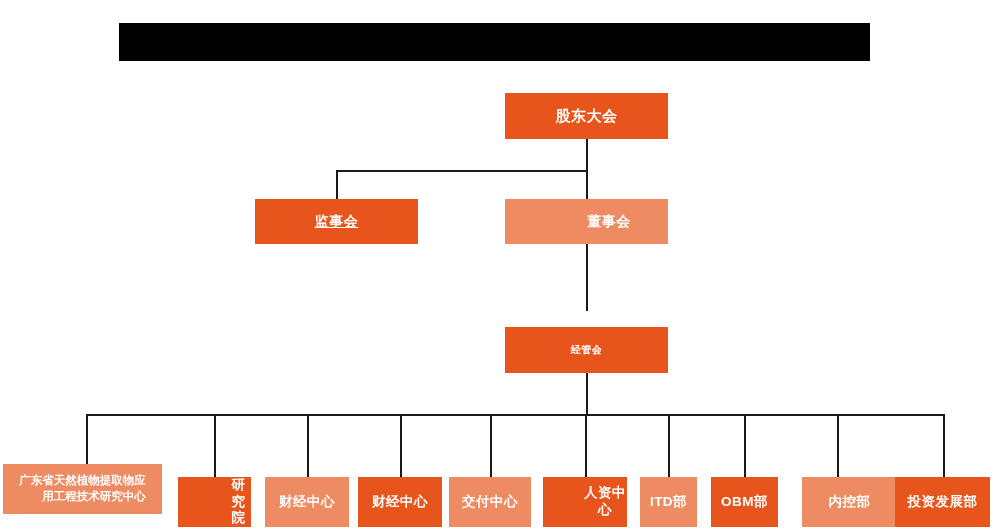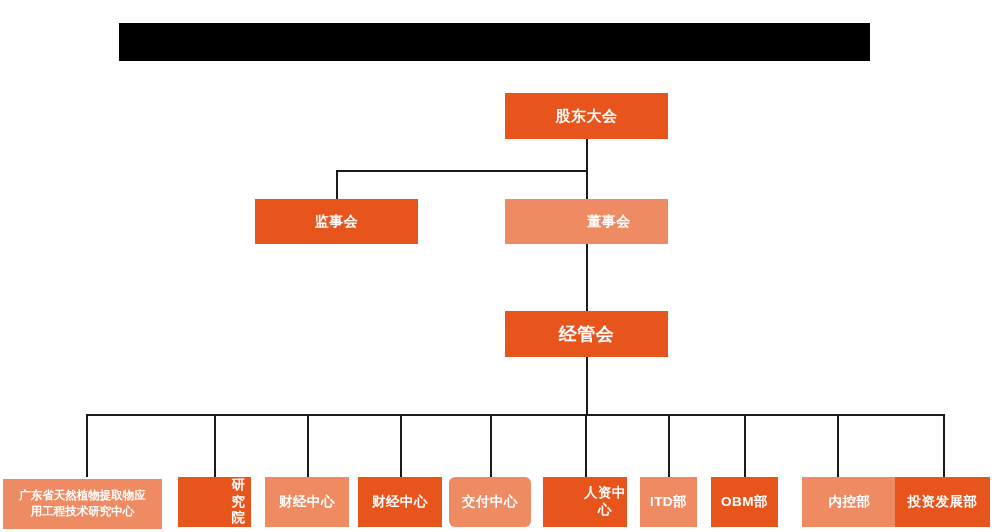--- a/index.html
+++ b/index.html
@@ -49,21 +49,21 @@
     line-height: 1.25;
     letter-spacing: 0.5px;
     z-index: 3;
     user-select: none;
   }
   .node.dark  { background: #E8551C; }
   .node.light { background: #EE8B63; }
 
   .node.lvl1 { font-size: 15px; }
   .node.lvl2 { font-size: 14px; }
-  .node.lvl3 { font-size: 18px; }
+  .node.lvl3 { font-size: 10px; margin-top: 16px; }
   .node.leaf { font-size: 13.5px; }
   .node.leaf.wrap {
     font-size: 11.5px;
     line-height: 1.35;
     letter-spacing: 0;
     padding: 0 4px;
   }
 </style>
 </head>
 <body>
@@ -91,39 +91,39 @@
   <div class="line line-v" style="left:400px; top:414px; height:63px;"></div>
   <div class="line line-v" style="left:490px; top:414px; height:63px;"></div>
   <div class="line line-v" style="left:585px; top:414px; height:63px;"></div>
   <div class="line line-v" style="left:668px; top:414px; height:63px;"></div>
   <div class="line line-v" style="left:744px; top:414px; height:63px;"></div>
   <div class="line line-v" style="left:837px; top:414px; height:63px;"></div>
   <div class="line line-v" style="left:943px; top:414px; height:63px;"></div>
 
   <div class="node lvl1 dark" style="left:505px; top:93px; width:163px; height:46px;">股东大会</div>
 
-  <div class="node lvl2 dark" style="left:255px; top:199px; width:163px; height:45px;">监事会</div>
+  <div class="node lvl2 dark" style="left:255px; top:199px; width:163px; height:45px;text-decoration:underline;">监事会</div>
   <div class="node lvl2 light" style="left:505px; top:199px; width:163px; height:45px;padding-left:45px;">董事会</div>
 
   <div class="node lvl3 dark" style="left:505px; top:311px; width:163px; height:46px;">经管会</div>
 
-  <div class="node leaf light wrap" style="left:3px; top:479px; width:159px; height:50px;">
+  <div class="node leaf light wrap" style="left:3px; top:464px; width:159px; height:50px;text-align:right;">
     <span>
       <span>广东省天然植物提取物应</span><br>
       <span>用工程技术研究中心</span>
     </span>
   </div>
 
   <div class="node leaf dark" style="left:178px; top:477px; width:73px; height:50px;padding-left:48px;">研究院</div>
 
   <div class="node leaf light" style="left:265px; top:477px; width:84px; height:50px;">财经中心</div>
 
   <div class="node leaf dark" style="left:358px; top:477px; width:84px; height:50px;">财经中心</div>
 
-  <div class="node leaf light" style="left:449px; top:477px; width:82px; height:50px;border-radius:6px;">交付中心</div>
+  <div class="node leaf light" style="left:449px; top:477px; width:82px; height:50px;">交付中心</div>
 
   <div class="node leaf dark" style="left:543px; top:477px; width:84px; height:50px;padding-left:40px;">人资中心</div>
 
   <div class="node leaf light" style="left:640px; top:477px; width:57px; height:50px;">ITD部</div>
 
   <div class="node leaf dark" style="left:711px; top:477px; width:67px; height:50px;">OBM部</div>
 
   <div class="node leaf light" style="left:790px; top:477px; width:95px; height:50px;margin-left:12px;">内控部</div>
 
   <div class="node leaf dark" style="left:895px; top:477px; width:95px; height:50px;">投资发展部</div>

